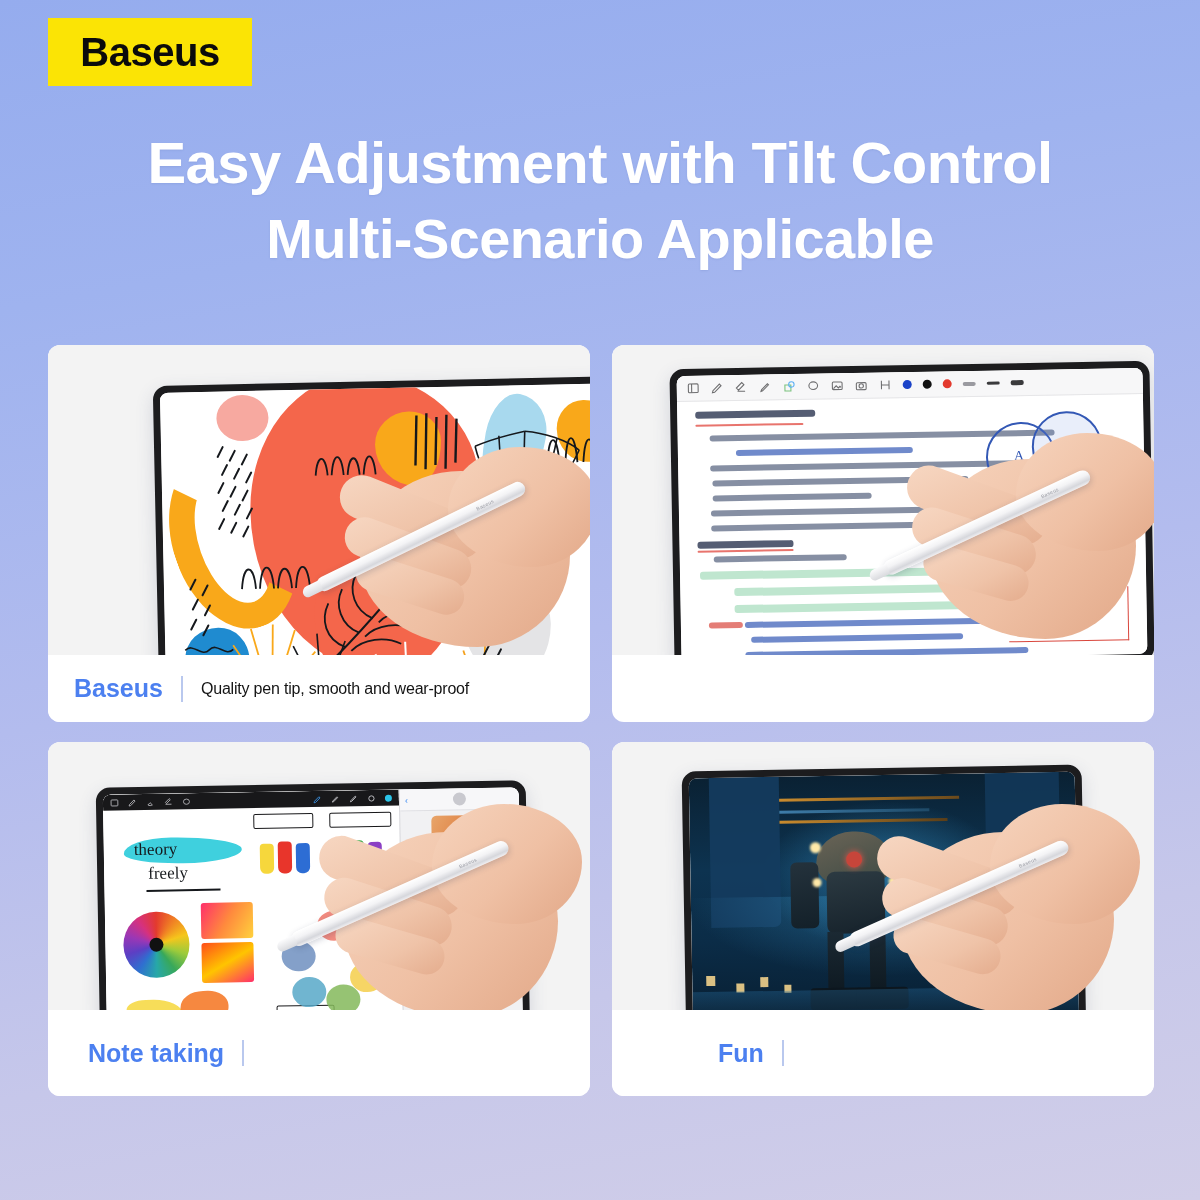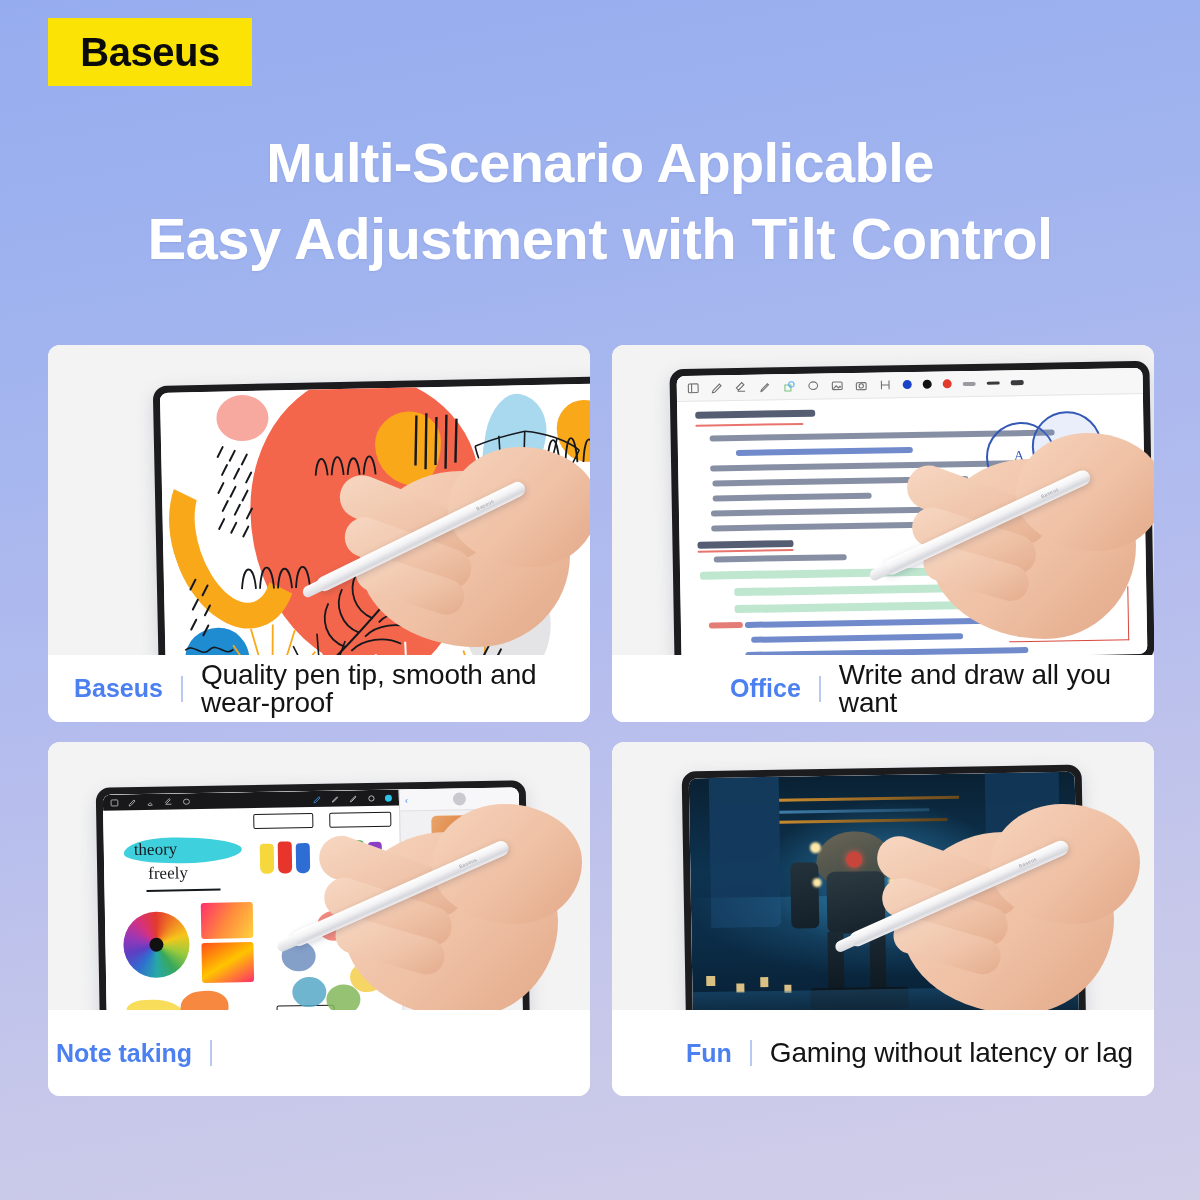--- a/index.html
+++ b/index.html
@@ -38,29 +38,29 @@
     display:flex; flex-direction:column;
   }
   .card .stage{
     position:relative; height:310px; background:#F3F3F3; overflow:hidden;
   }
   .card.tall .stage{ height:268px; }
   .caption{
     background:#FFFFFF; height:67px; display:flex; align-items:center;
     padding-left:26px; gap:0;
   }
-  .card.tall .caption{ height:86px; padding-left:8px; }
+  .card.tall .caption{ height:86px; padding-left:40px; }
   .cap-label{
     color:#4C80F0; font-size:25px; font-weight:700; white-space:nowrap;
   }
   .cap-divider{
     width:2px; height:26px; background:#B9C8EE; margin:0 18px; flex:none;
   }
   .cap-desc{
-    color:#141414; font-size:28px; line-height:28px; letter-spacing:-0.2px;
+    color:#141414; font-size:16px; line-height:28px; letter-spacing:-0.2px;
   }
 
   
   .tablet{
     position:absolute; background:#1C1C1E; border-radius:14px;
     box-shadow:0 6px 18px rgba(60,70,110,.18);
     padding:7px;
   }
   .screen{ width:100%; height:100%; border-radius:8px; overflow:hidden; position:relative; background:#fff; }
 
@@ -194,22 +194,22 @@
   }
 </style>
 </head>
 <body>
 
 <div class="logo-box">
   <span class="logo-text">Baseus</span>
 </div>
 
 <div class="headline">
+  <div class="line line2">Easy Adjustment with Tilt Control</div>
   <div class="line">Multi-Scenario Applicable</div>
-  <div class="line line2">Easy Adjustment with Tilt Control</div>
 </div>
 
 <div class="grid">
 
   <div class="card">
     <div class="stage">
 
       <div class="tablet t1">
         <div class="screen">
           <div class="art1">
@@ -467,25 +467,20 @@
         <div class="finger" style="left:46px; top:102px; width:128px; height:40px; transform:rotate(18deg);"></div>
         <div class="finger" style="left:58px; top:136px; width:108px; height:36px; transform:rotate(16deg);"></div>
         <div class="palm" style="left:152px; top:14px; width:148px; height:118px;"></div>
         <div class="stylus" style="left:10px; top:96px; width:226px; transform:rotate(-25deg);">
           <span class="tip"></span>
           <span class="brand">Baseus</span>
         </div>
       </div>
     </div>
 
-    <div class="caption">
-      <span class="cap-label" style="margin-left:92px;">Office</span>
-      <span class="cap-divider"></span>
-      <span class="cap-desc">Write and draw all you want</span>
-    </div>
   </div>
 
   <div class="card tall">
     <div class="stage">
 
       <div class="tablet t3">
         <div class="screen">
           <div class="nk">
 
             <div class="nk-left">
@@ -649,17 +644,16 @@
         <div class="stylus" style="left:6px; top:96px; width:238px; transform:rotate(-24deg);">
           <span class="tip"></span>
           <span class="brand">Baseus</span>
         </div>
       </div>
     </div>
 
     <div class="caption">
       <span class="cap-label" style="margin-left:66px;">Fun</span>
       <span class="cap-divider"></span>
-      <span class="cap-desc">Gaming without latency or lag</span>
     </div>
   </div>
 
 </div>
 
 </body></html>

